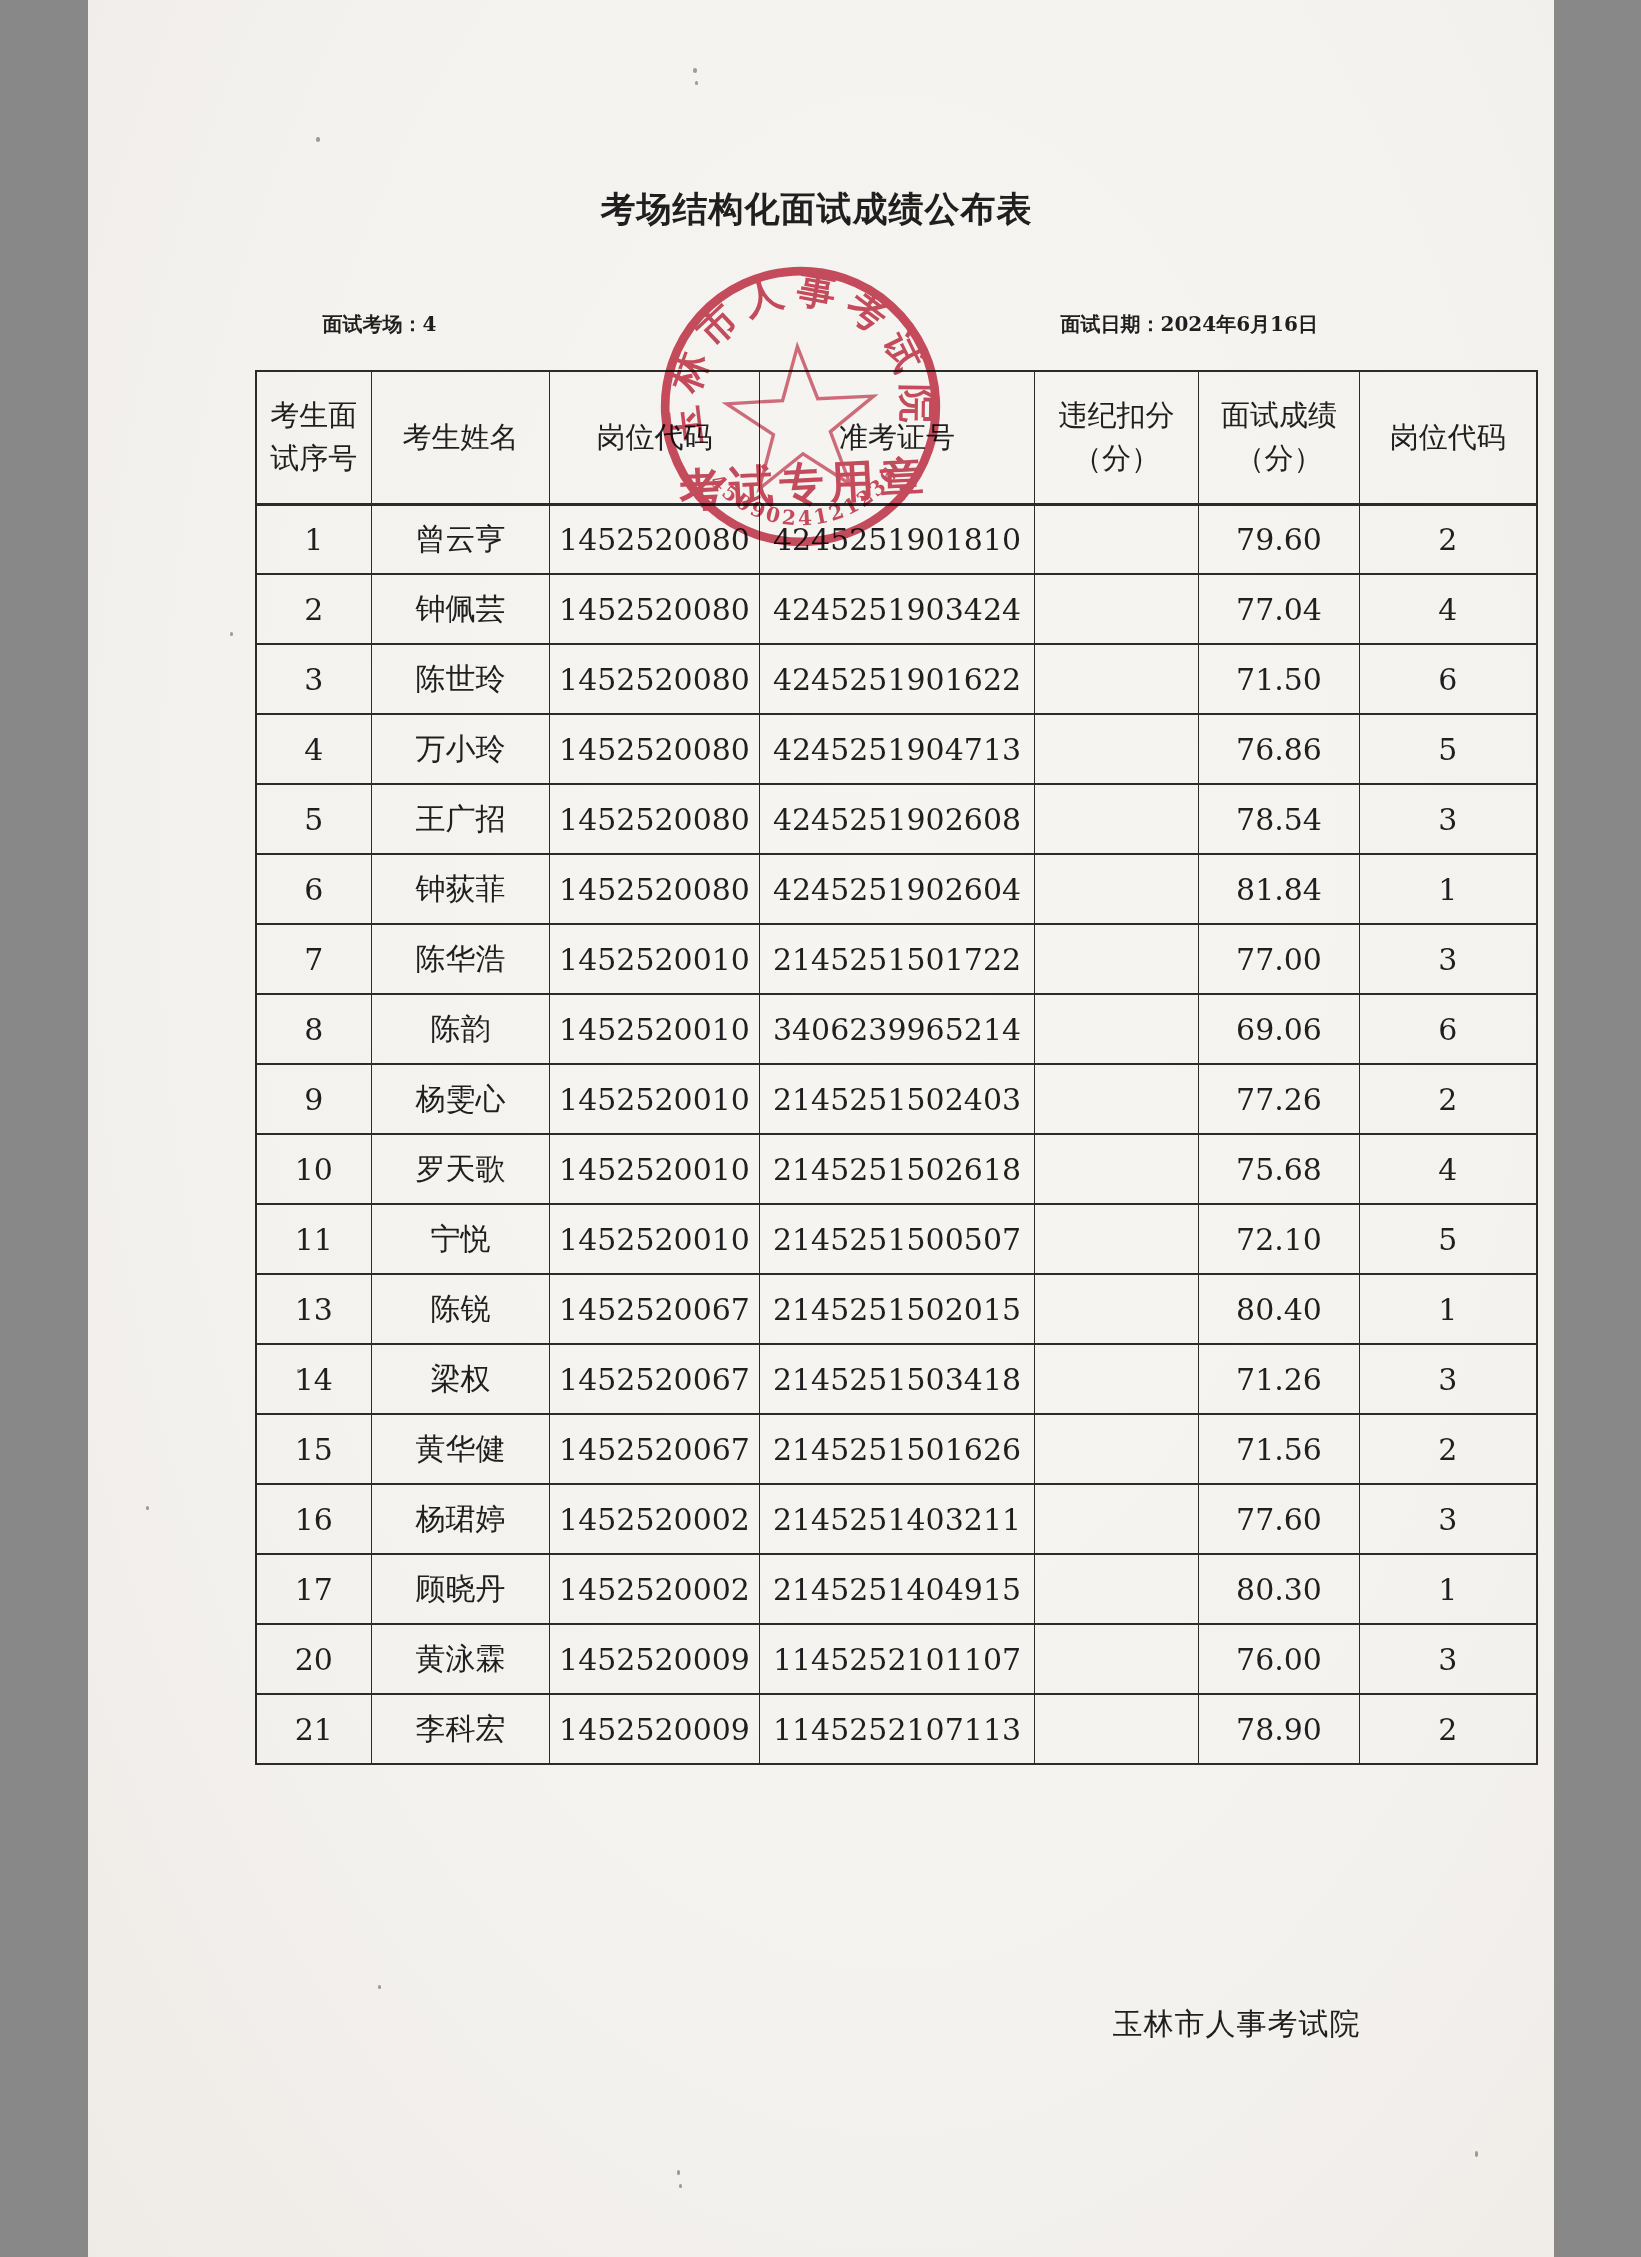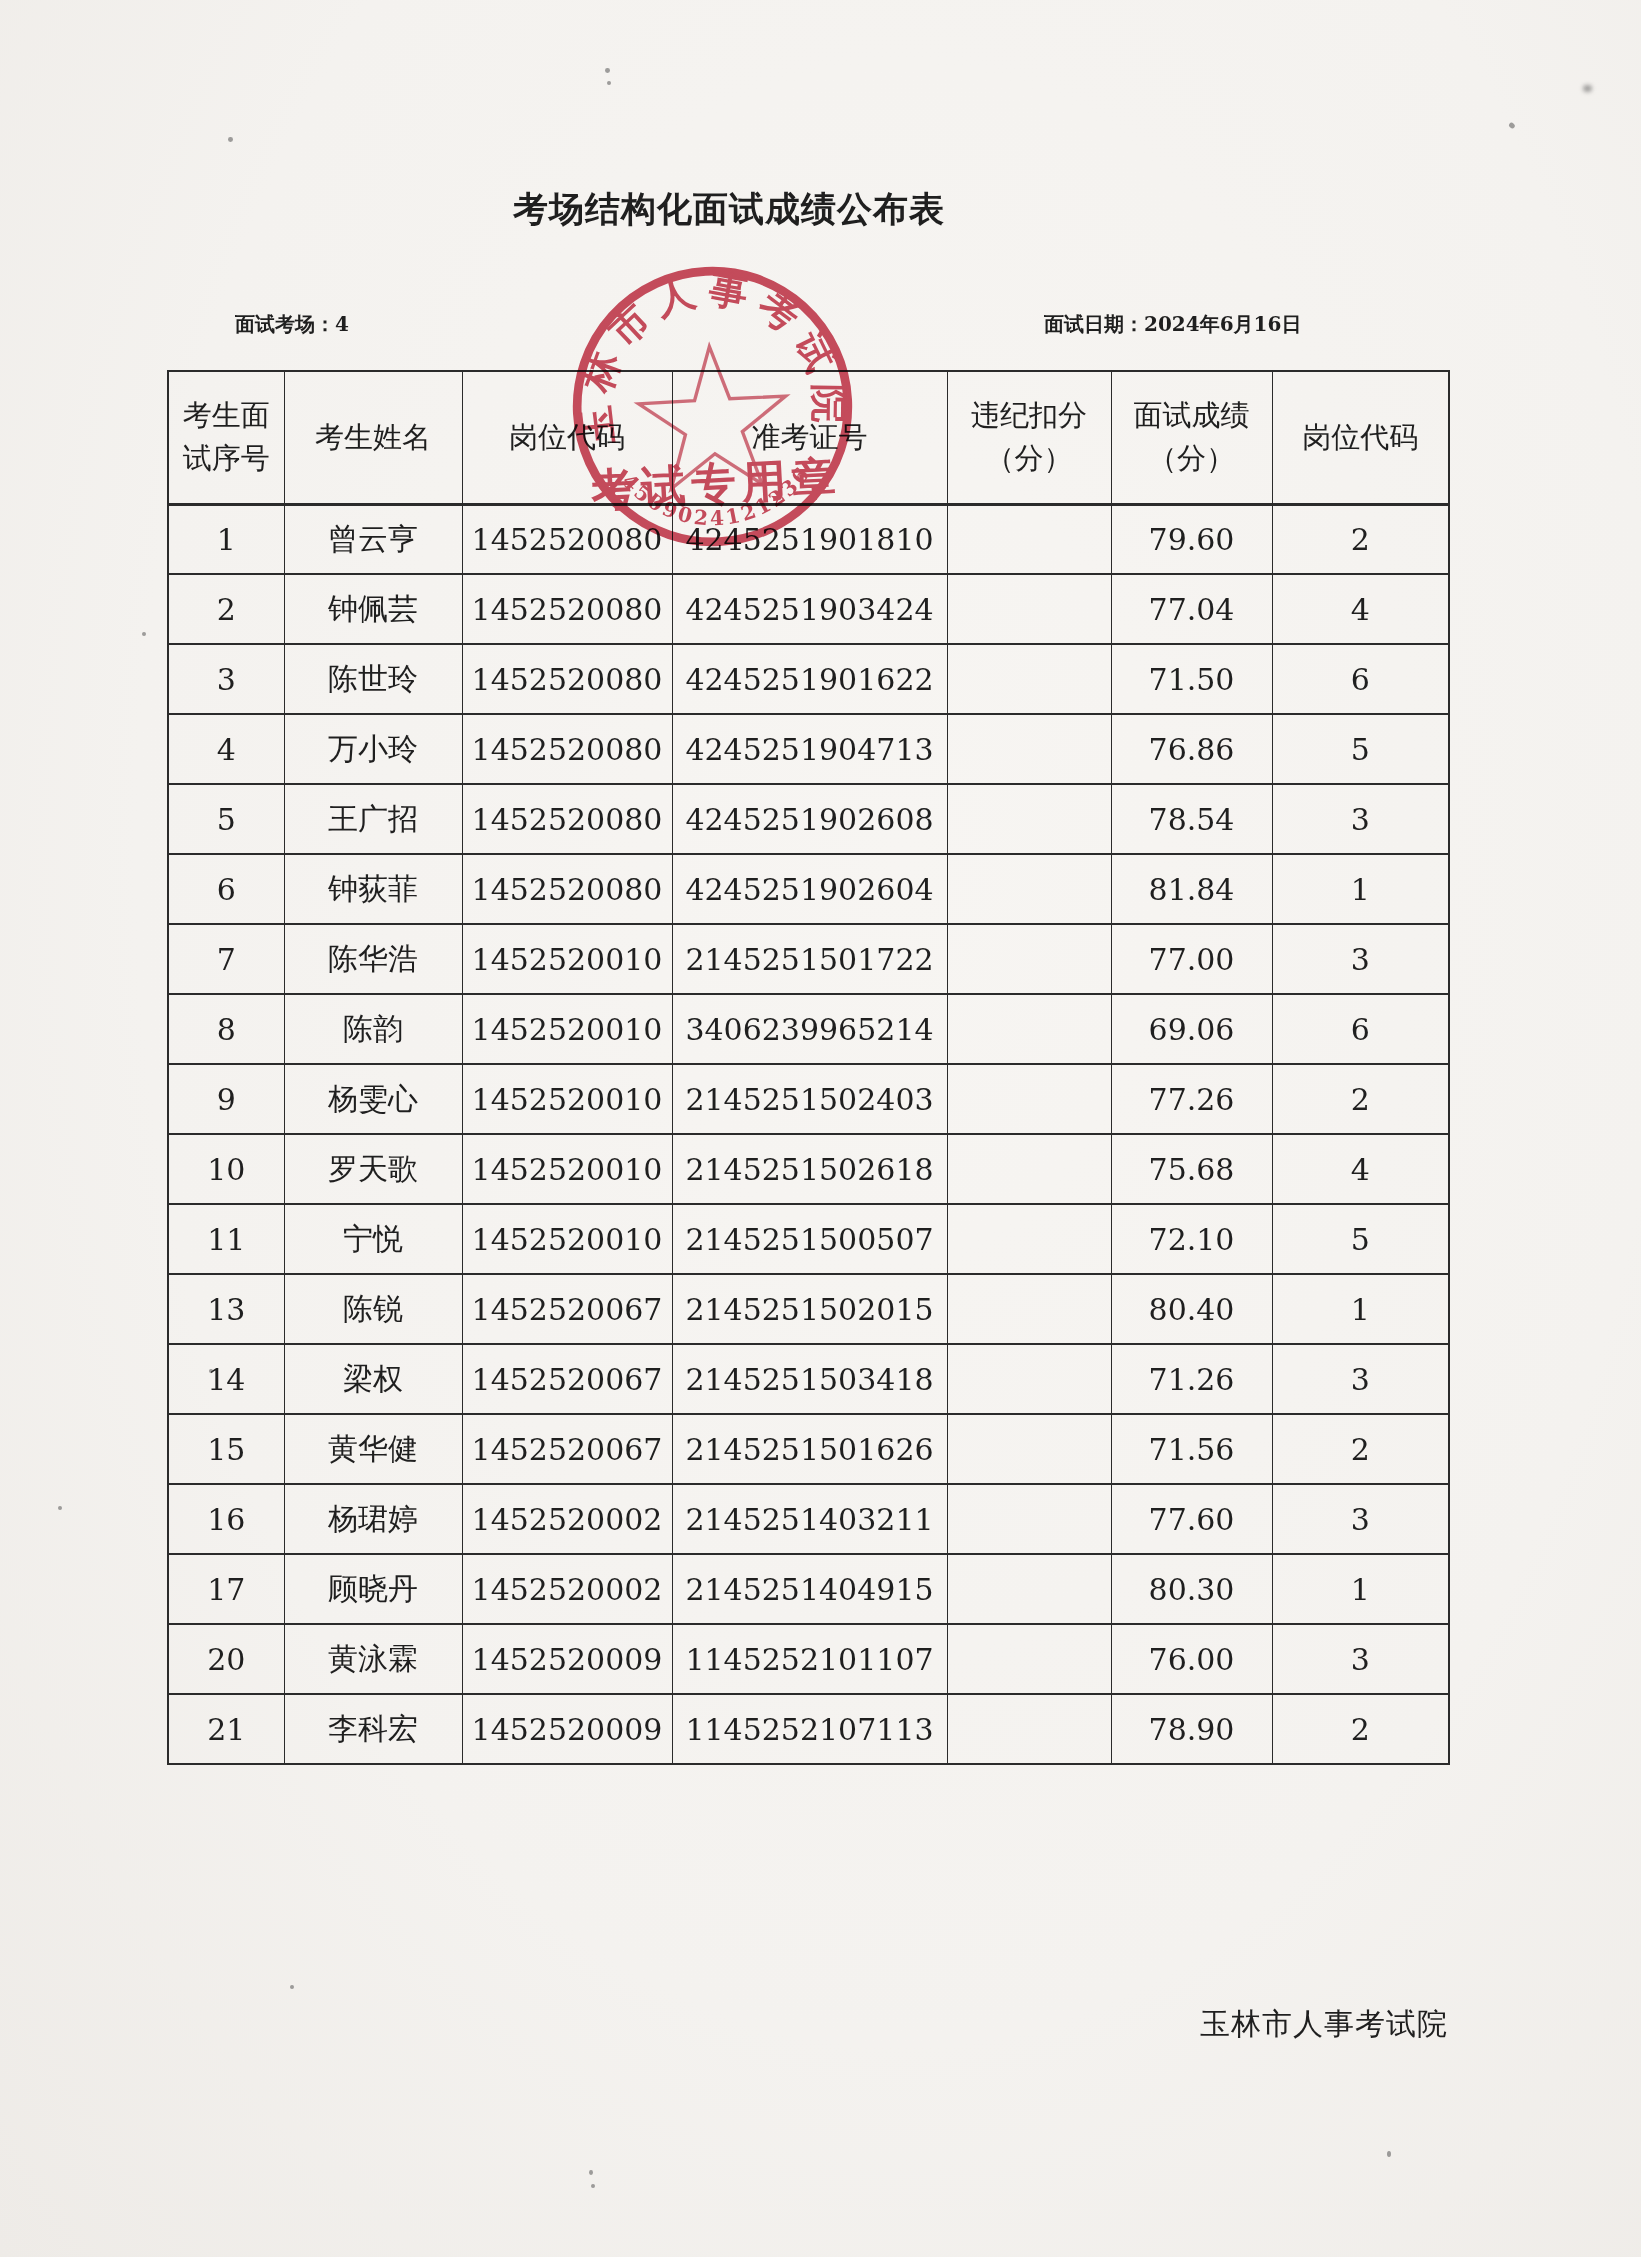--- a/index.html
+++ b/index.html
@@ -3,34 +3,34 @@
 <meta charset="utf-8">
 <style>
   :root{
     --stamp-color:#c63a4e;
     --ink:#1f1f1f;
     --border:#2b2b2b;
   }
   html,body{margin:0;padding:0;background:#888;}
   .page{
     position:relative;
-    width:1641px;height:2257px;
+    width:1466px;height:2257px;
     margin:0 auto;
     background:radial-gradient(ellipse at 55% 38%, #f7f5f2 0%, #f4f2ef 60%, #eeebe7 100%);
     font-family:"DejaVu Serif","Liberation Serif",serif;
     color:var(--ink);
     overflow:hidden;
   }
   .title{
     position:absolute;top:186px;left:729px;transform:translateX(-50%);
     margin:0;font-size:35px;font-weight:bold;letter-spacing:1px;white-space:nowrap;
   }
   .meta{position:absolute;font-size:20px;font-weight:600;white-space:nowrap;}
   .meta-room{left:235px;top:311px;}
-  .meta-date{left:1044px;top:311px;}
+  .meta-date{left:973px;top:311px;}
   .table-wrap{position:absolute;left:167px;top:370px;}
   table{
     border-collapse:collapse;table-layout:fixed;width:1281px;
     background:transparent;
   }
   th,td{
     border-left:1.9px solid var(--border);
     border-right:1.9px solid var(--border);
     border-top:2.9px solid var(--border);
     border-bottom:2.9px solid var(--border);

